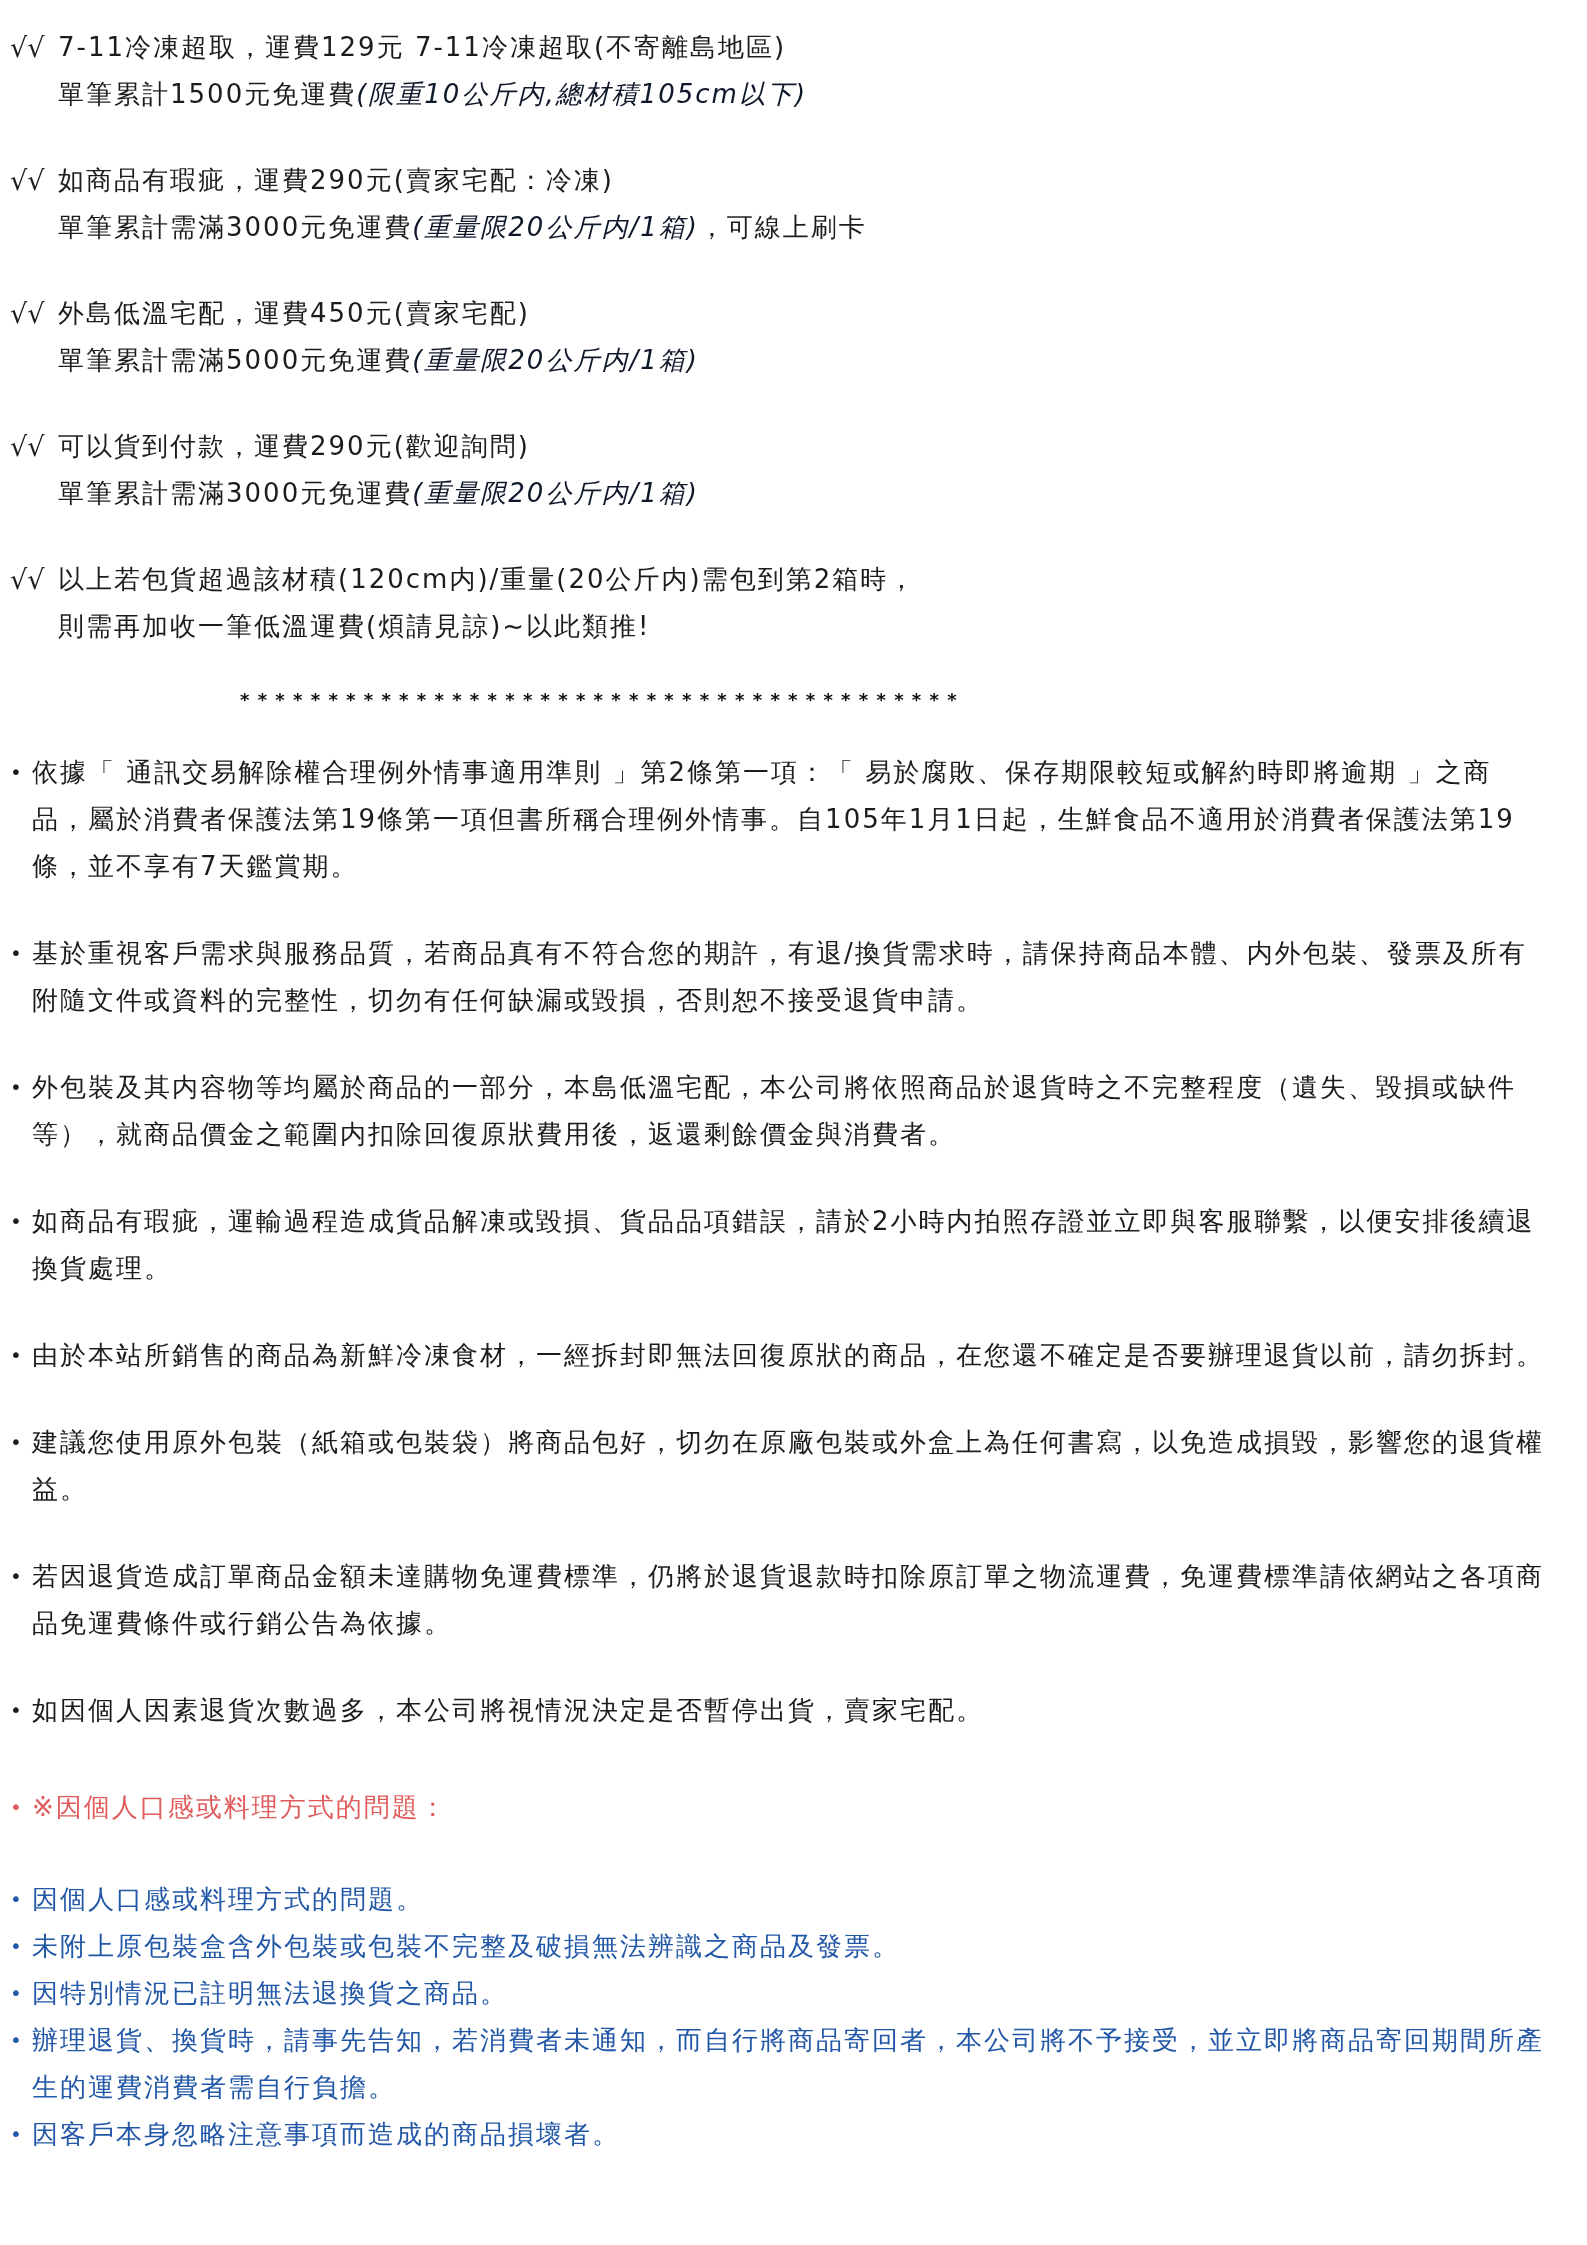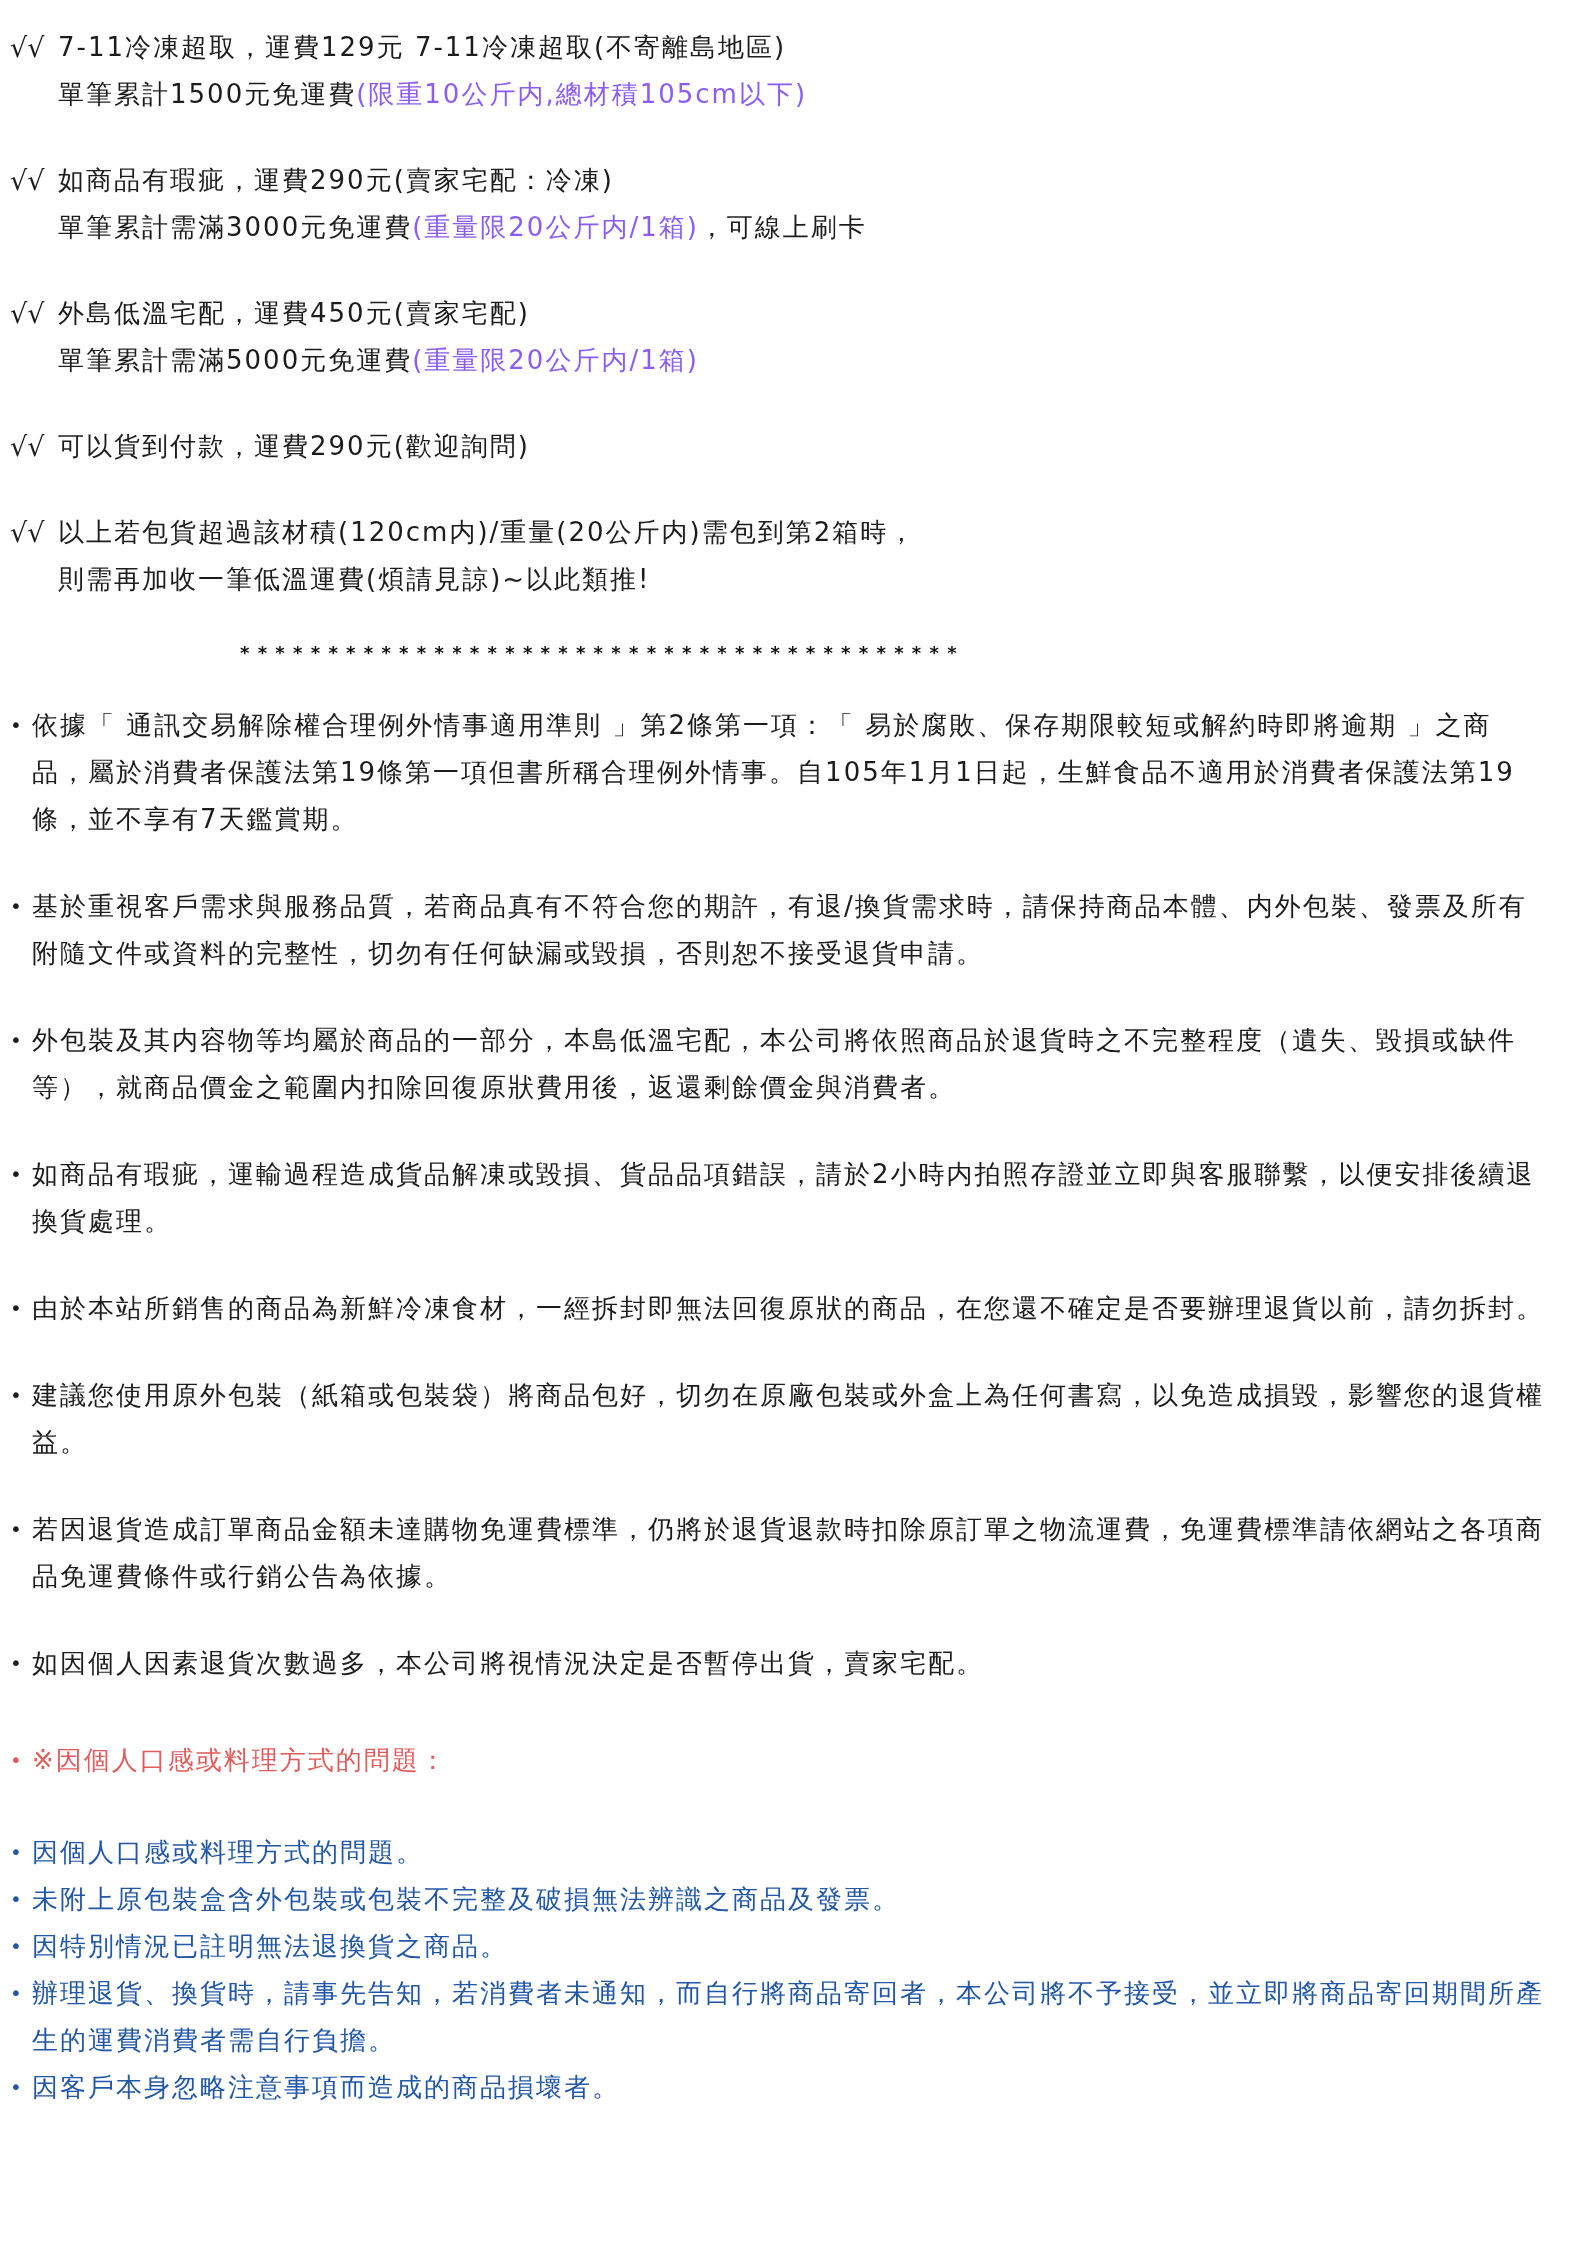--- a/index.html
+++ b/index.html
@@ -23,21 +23,21 @@
   }
   .ship-check {
     flex: none;
     width: 48px;
     line-height: 47px;
     letter-spacing: 0;
     font-size: 27px;
   }
   .ship-lines { flex: 1; }
   .line { line-height: 47px; }
-  .red { color: #8b5cf6; }
+  .red { color: #0f172a; font-style: italic; }
   .separator {
     margin: 6px 0 39px 230px;
     font-weight: bold;
     font-size: 18px;
     letter-spacing: 1px;
     color: #111111;
   }
   .policy {
     display: flex;
     margin-bottom: 40px;
@@ -84,20 +84,21 @@
     <div class="ship-lines">
       <div class="line"><span>外島低溫宅配，運費450元(賣家宅配)</span><span class="red"></span><span></span></div>
       <div class="line"><span>單筆累計需滿5000元免運費</span><span class="red">(重量限20公斤内/1箱)</span><span></span></div>
     </div>
   </div>
 
   <div class="ship-item">
     <span class="ship-check">√√</span>
     <div class="ship-lines">
       <div class="line"><span>可以貨到付款，運費290元(歡迎詢問)</span><span class="red"></span><span></span></div>
+      <div class="line"><span>單筆累計需滿3000元免運費</span><span class="red">(重量限20公斤内/1箱)</span><span></span></div>
     </div>
   </div>
 
   <div class="ship-item">
     <span class="ship-check">√√</span>
     <div class="ship-lines">
       <div class="line"><span>以上若包貨超過該材積(120cm内)/重量(20公斤内)需包到第2箱時，</span><span class="red"></span><span></span></div>
       <div class="line"><span>則需再加收一筆低溫運費(煩請見諒)~以此類推!</span><span class="red"></span><span></span></div>
     </div>
   </div>

